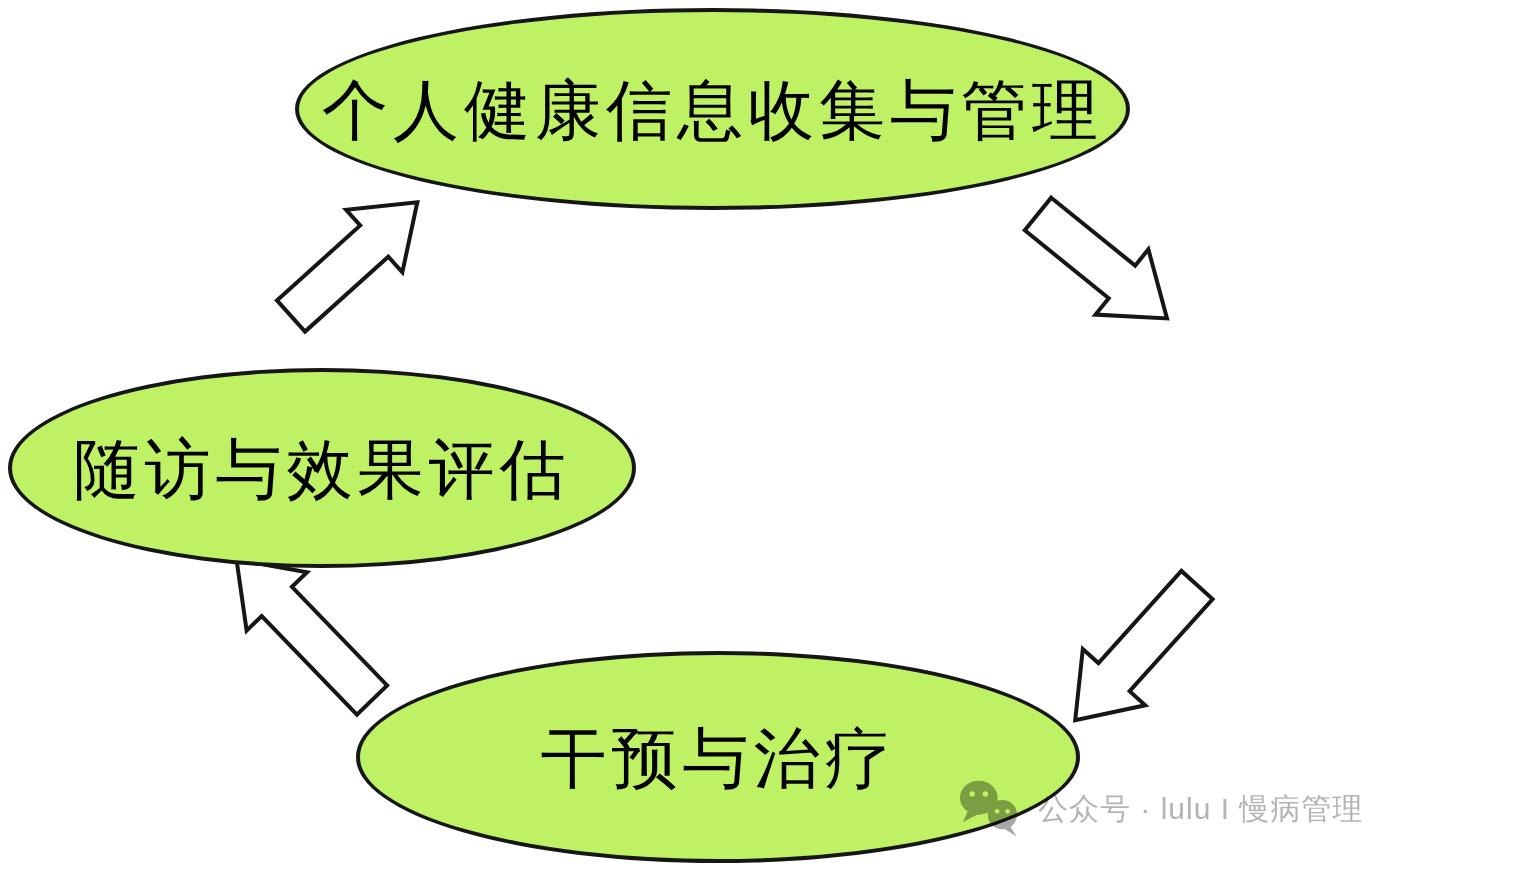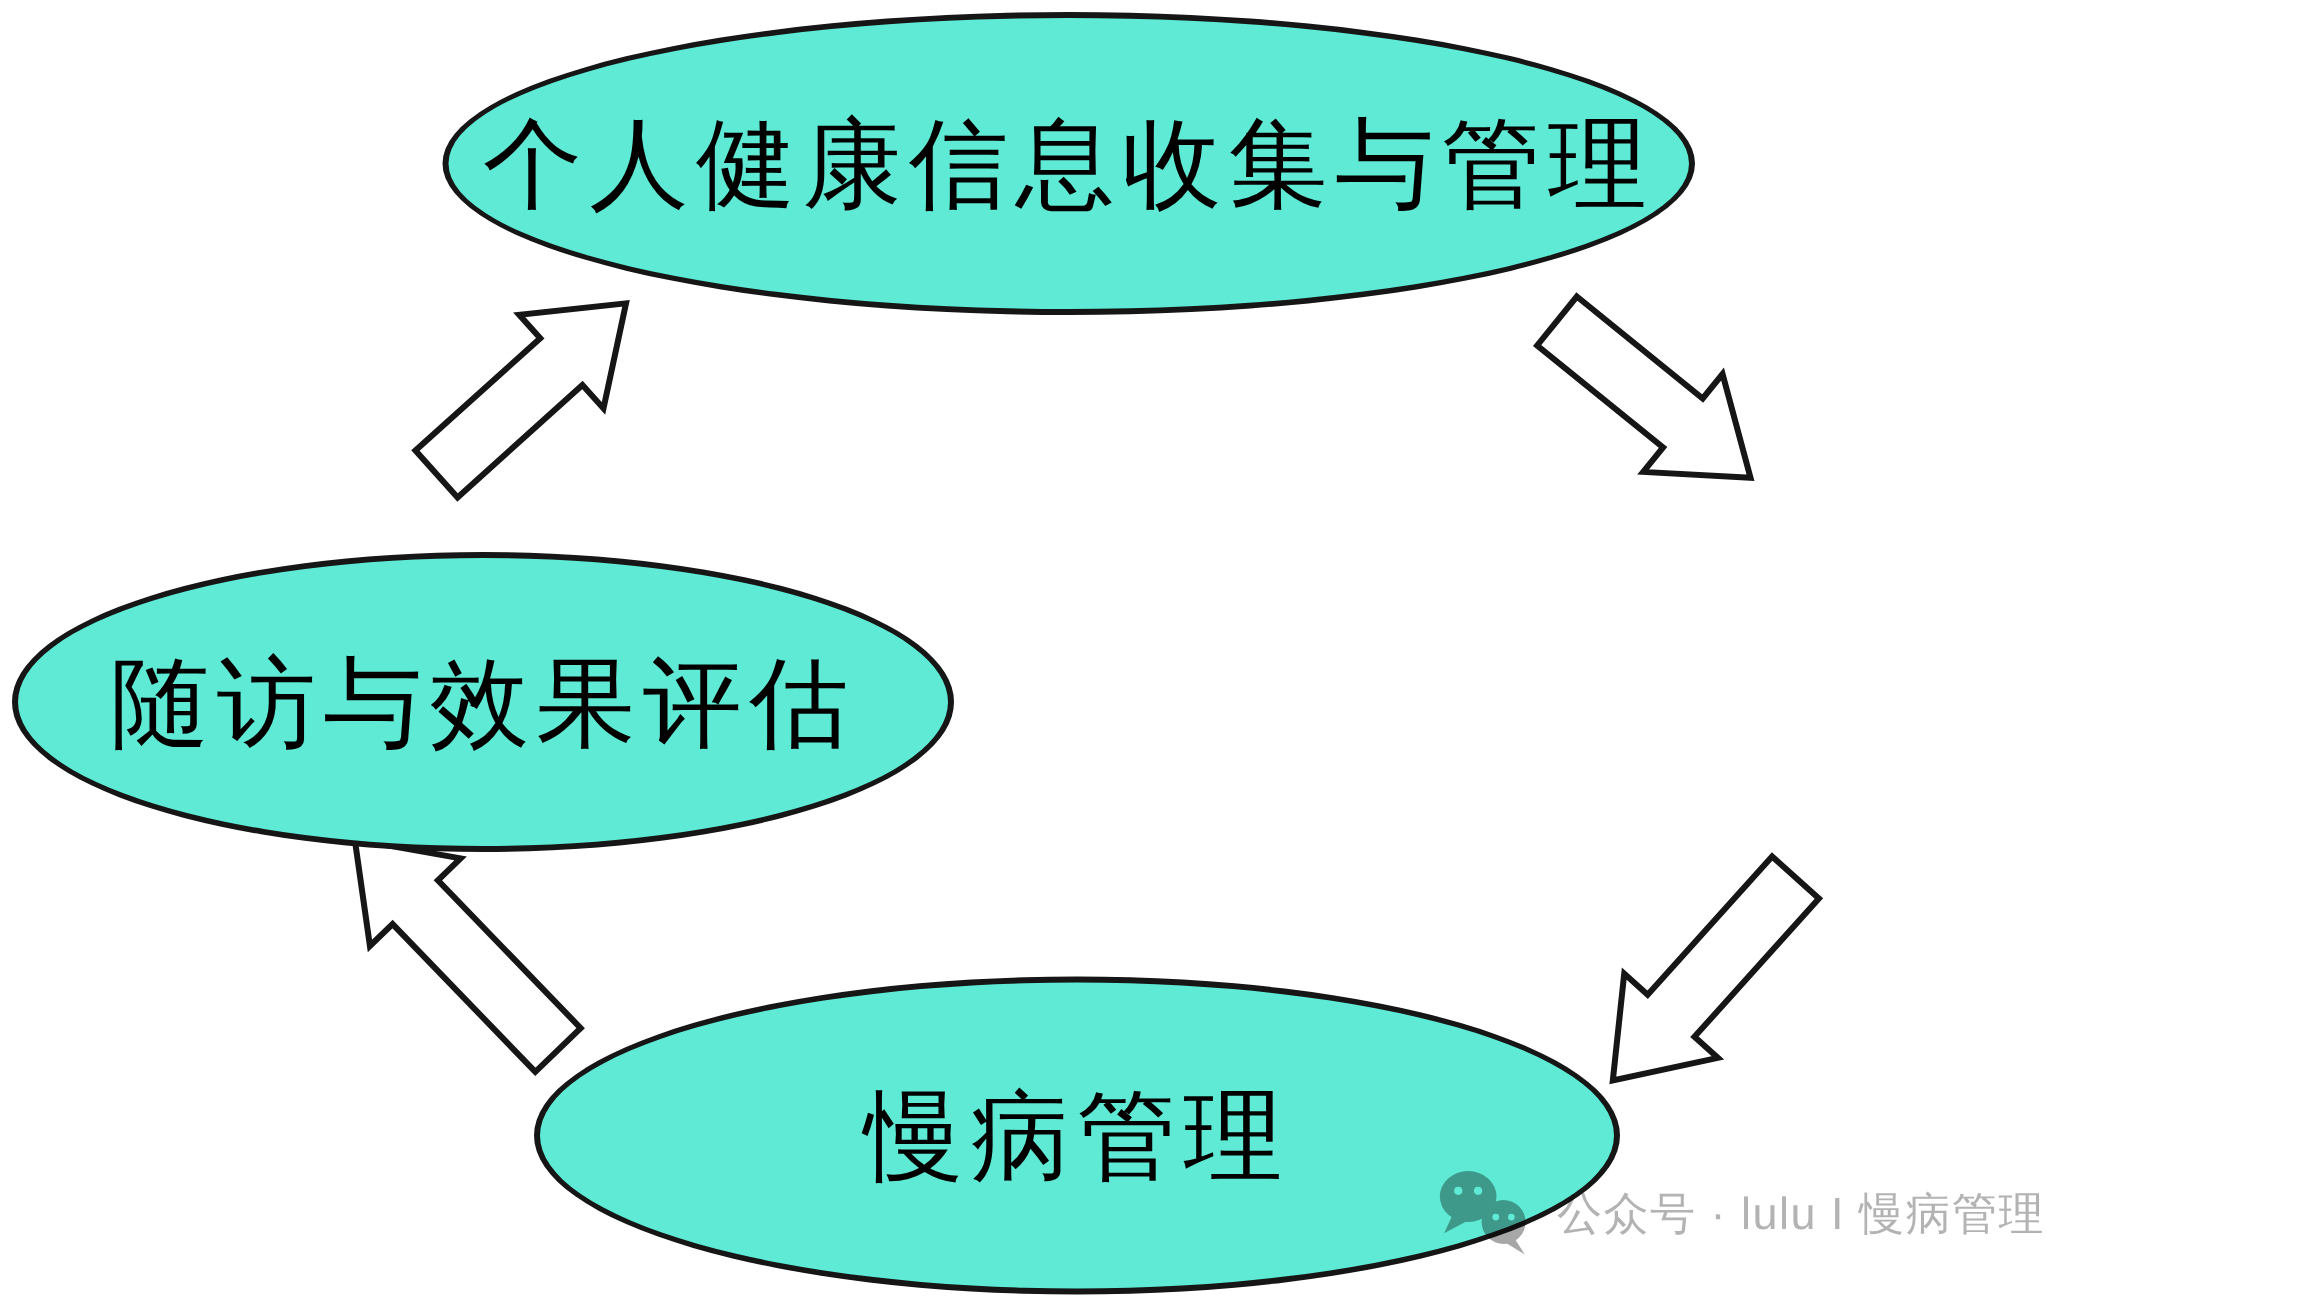--- a/index.html
+++ b/index.html
@@ -20,21 +20,21 @@
     left: 0;
     top: 0;
     width: 1535px;
     height: 870px;
   }
   .node {
     position: absolute;
     box-sizing: border-box;
     border: 4px solid #161616;
     border-radius: 50%;
-    background: #5eead4;
+    background: #bef264;
     display: flex;
     align-items: center;
     justify-content: center;
   }
   .node-top    { left: 295px; top: 8px;   width: 835px; height: 202px; }
   .node-left   { left: 8px;   top: 368px; width: 628px; height: 200px; }
   .node-right  { left: 842px; top: 349px; width: 686px; height: 208px; }
   .node-bottom { left: 356px; top: 651px; width: 724px; height: 212px; }
   .node-label {
     font-size: 66px;
@@ -98,21 +98,21 @@
       <polygon class="arrow-poly" points="0,-21 137,-21 137,-42 195,0 137,42 137,21 0,21"></polygon>
     </g>
   </svg>
 
   <div class="node node-top">
     <span class="node-label">个人健康信息收集与管理</span>
   </div>
 
 
   <div class="node node-bottom">
-    <span class="node-label">慢病管理</span>
+    <span class="node-label">干预与治疗</span>
   </div>
 
   <div class="node node-left">
     <span class="node-label">随访与效果评估</span>
   </div>
 
   <div class="watermark">
     <svg class="wicon" viewBox="0 0 72 62" aria-hidden="true">
 
       <ellipse class="bubble" cx="22" cy="19" rx="20" ry="18"></ellipse>

